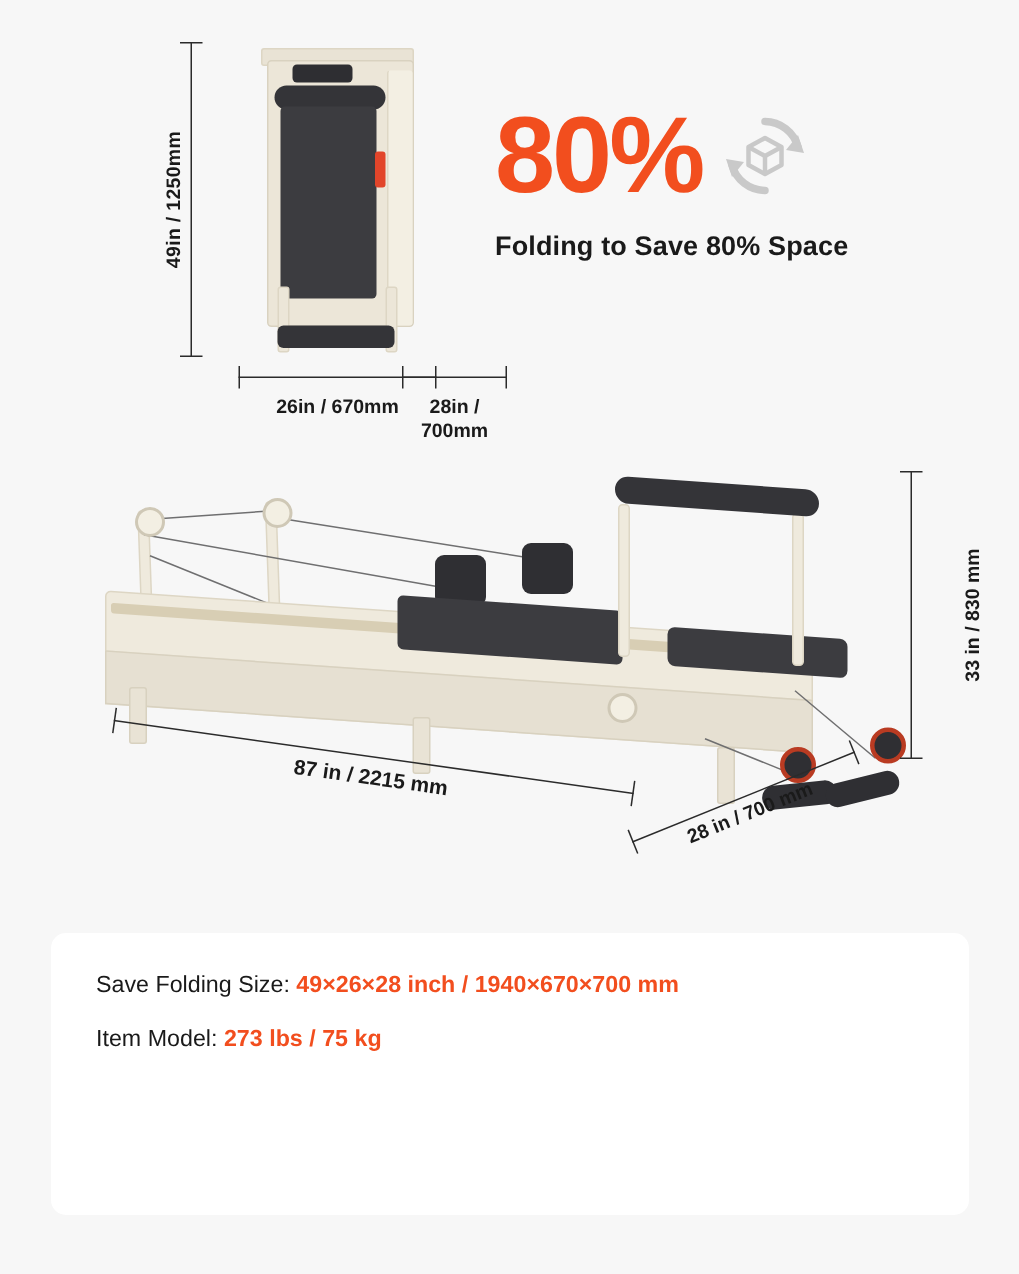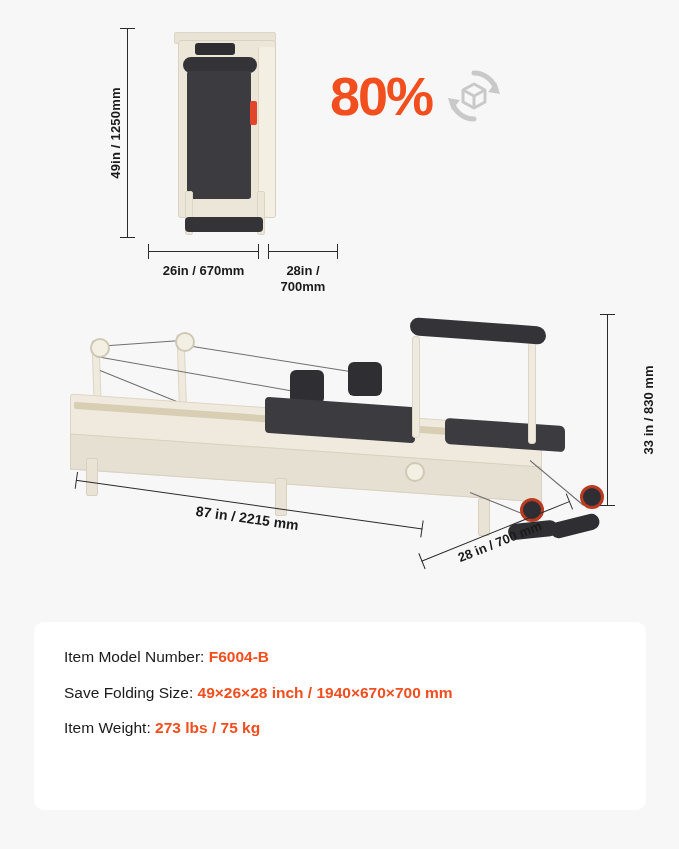--- a/index.html
+++ b/index.html
@@ -191,21 +191,21 @@
     left: 330px;
     top: 68px;
     width: 330px;
   }
   .callout-row {
     display: flex;
     align-items: center;
     gap: 14px;
   }
   .big-pct {
-    font-size: 54px;
+    font-size: 72px;
     font-weight: 800;
     color: #f24e1e;
     line-height: 1;
     letter-spacing: -2px;
   }
   .recycle-icon {
     width: 56px;
     height: 56px;
     flex: 0 0 56px;
   }
@@ -505,21 +505,21 @@
         <div class="fm-bar-top2"></div>
         <div class="fm-bar-top"></div>
         <div class="fm-pad-main"></div>
         <div class="fm-accent"></div>
         <div class="fm-leg-l"></div>
         <div class="fm-leg-r"></div>
         <div class="fm-foot-bar"></div>
       </div>
     </div>
 
-    <div class="dim-h" style="left:148px; top:243px; width:111px;">
+    <div class="dim-h" style="left:159px; top:243px; width:132px;">
       <div class="cap l"></div>
       <div class="line"></div>
       <div class="cap r"></div>
       <div class="label">26in / 670mm</div>
     </div>
 
     <div class="dim-h" style="left:268px; top:243px; width:70px;">
       <div class="cap l"></div>
       <div class="line"></div>
       <div class="cap r"></div>
@@ -539,20 +539,21 @@
             <polygon points="50,14 54,26 42,24" fill="#c9c9c9"></polygon>
             <polygon points="6,42 2,30 14,32" fill="#c9c9c9"></polygon>
             <g fill="none" stroke="#c9c9c9" stroke-width="3" stroke-linejoin="round">
               <polygon points="28,16 39,22 39,34 28,40 17,34 17,22"></polygon>
               <polyline points="17,22 28,28 39,22"></polyline>
               <line x1="28" y1="28" x2="28" y2="40"></line>
             </g>
           </svg>
         </div>
       </div>
+      <div class="callout-sub">Folding to Save 80% Space</div>
     </div>
   </div>
 
   <div class="main-section">
 
     <div class="reformer">
       <div class="rf-riser-l"></div>
       <div class="rf-riser-r"></div>
 
       <div class="rf-cable" style="left:36px; top:36px; width:96px; transform:rotate(-4deg);"></div>
@@ -607,23 +608,20 @@
     <div class="dim-depth">
       <div class="cap l"></div>
       <div class="line"></div>
       <div class="cap r"></div>
       <div class="label">28 in / 700 mm</div>
     </div>
   </div>
 
   <div class="spec-card">
     <div class="spec-row">
-      <span class="spec-label">Item Model Number: </span><span class="spec-value">F6004-B</span>
+      <span class="spec-label">Save Folding Size: </span><span class="spec-value">49×26×28 inch / 1940×670×700 mm</span>
     </div>
     <div class="spec-row">
-      <span class="spec-label">Save Folding Size: </span><span class="spec-value">49×26×28 inch / 1940×670×700 mm</span>
-    </div>
-    <div class="spec-row">
-      <span class="spec-label">Item Weight: </span><span class="spec-value">273 lbs / 75 kg</span>
+      <span class="spec-label">Item Model: </span><span class="spec-value">273 lbs / 75 kg</span>
     </div>
   </div>
 
 </div>
 
 </body></html>

